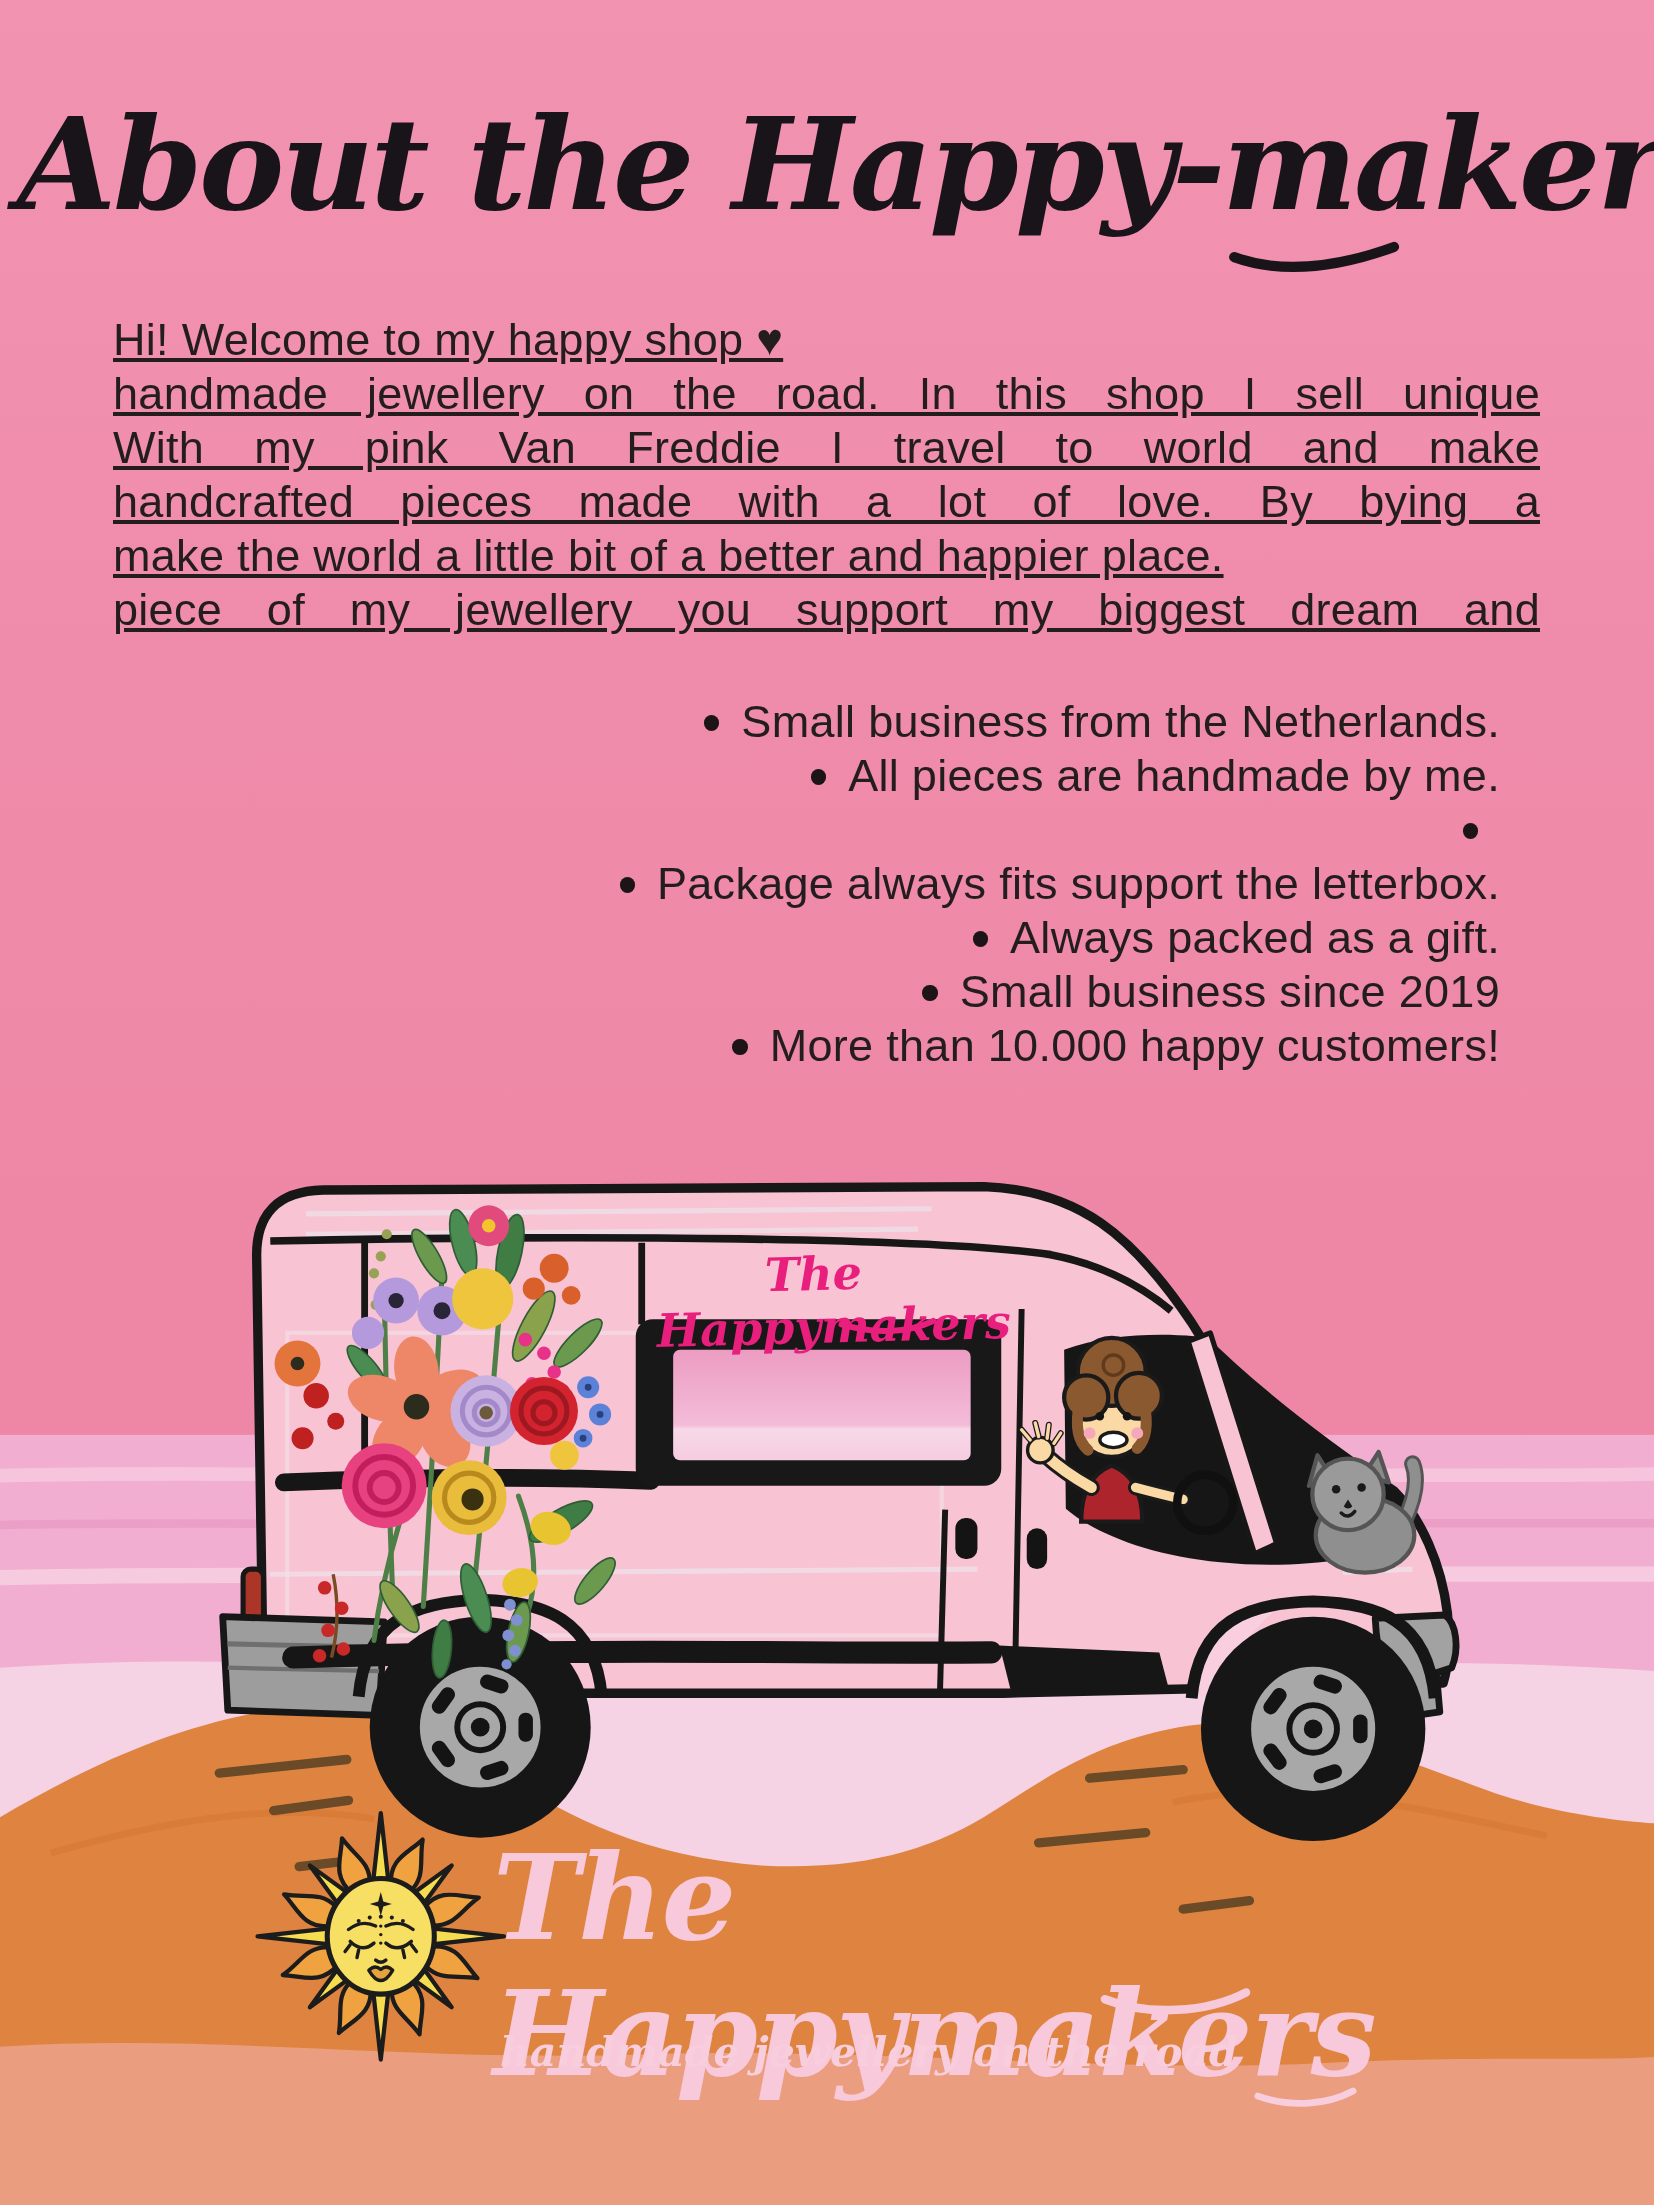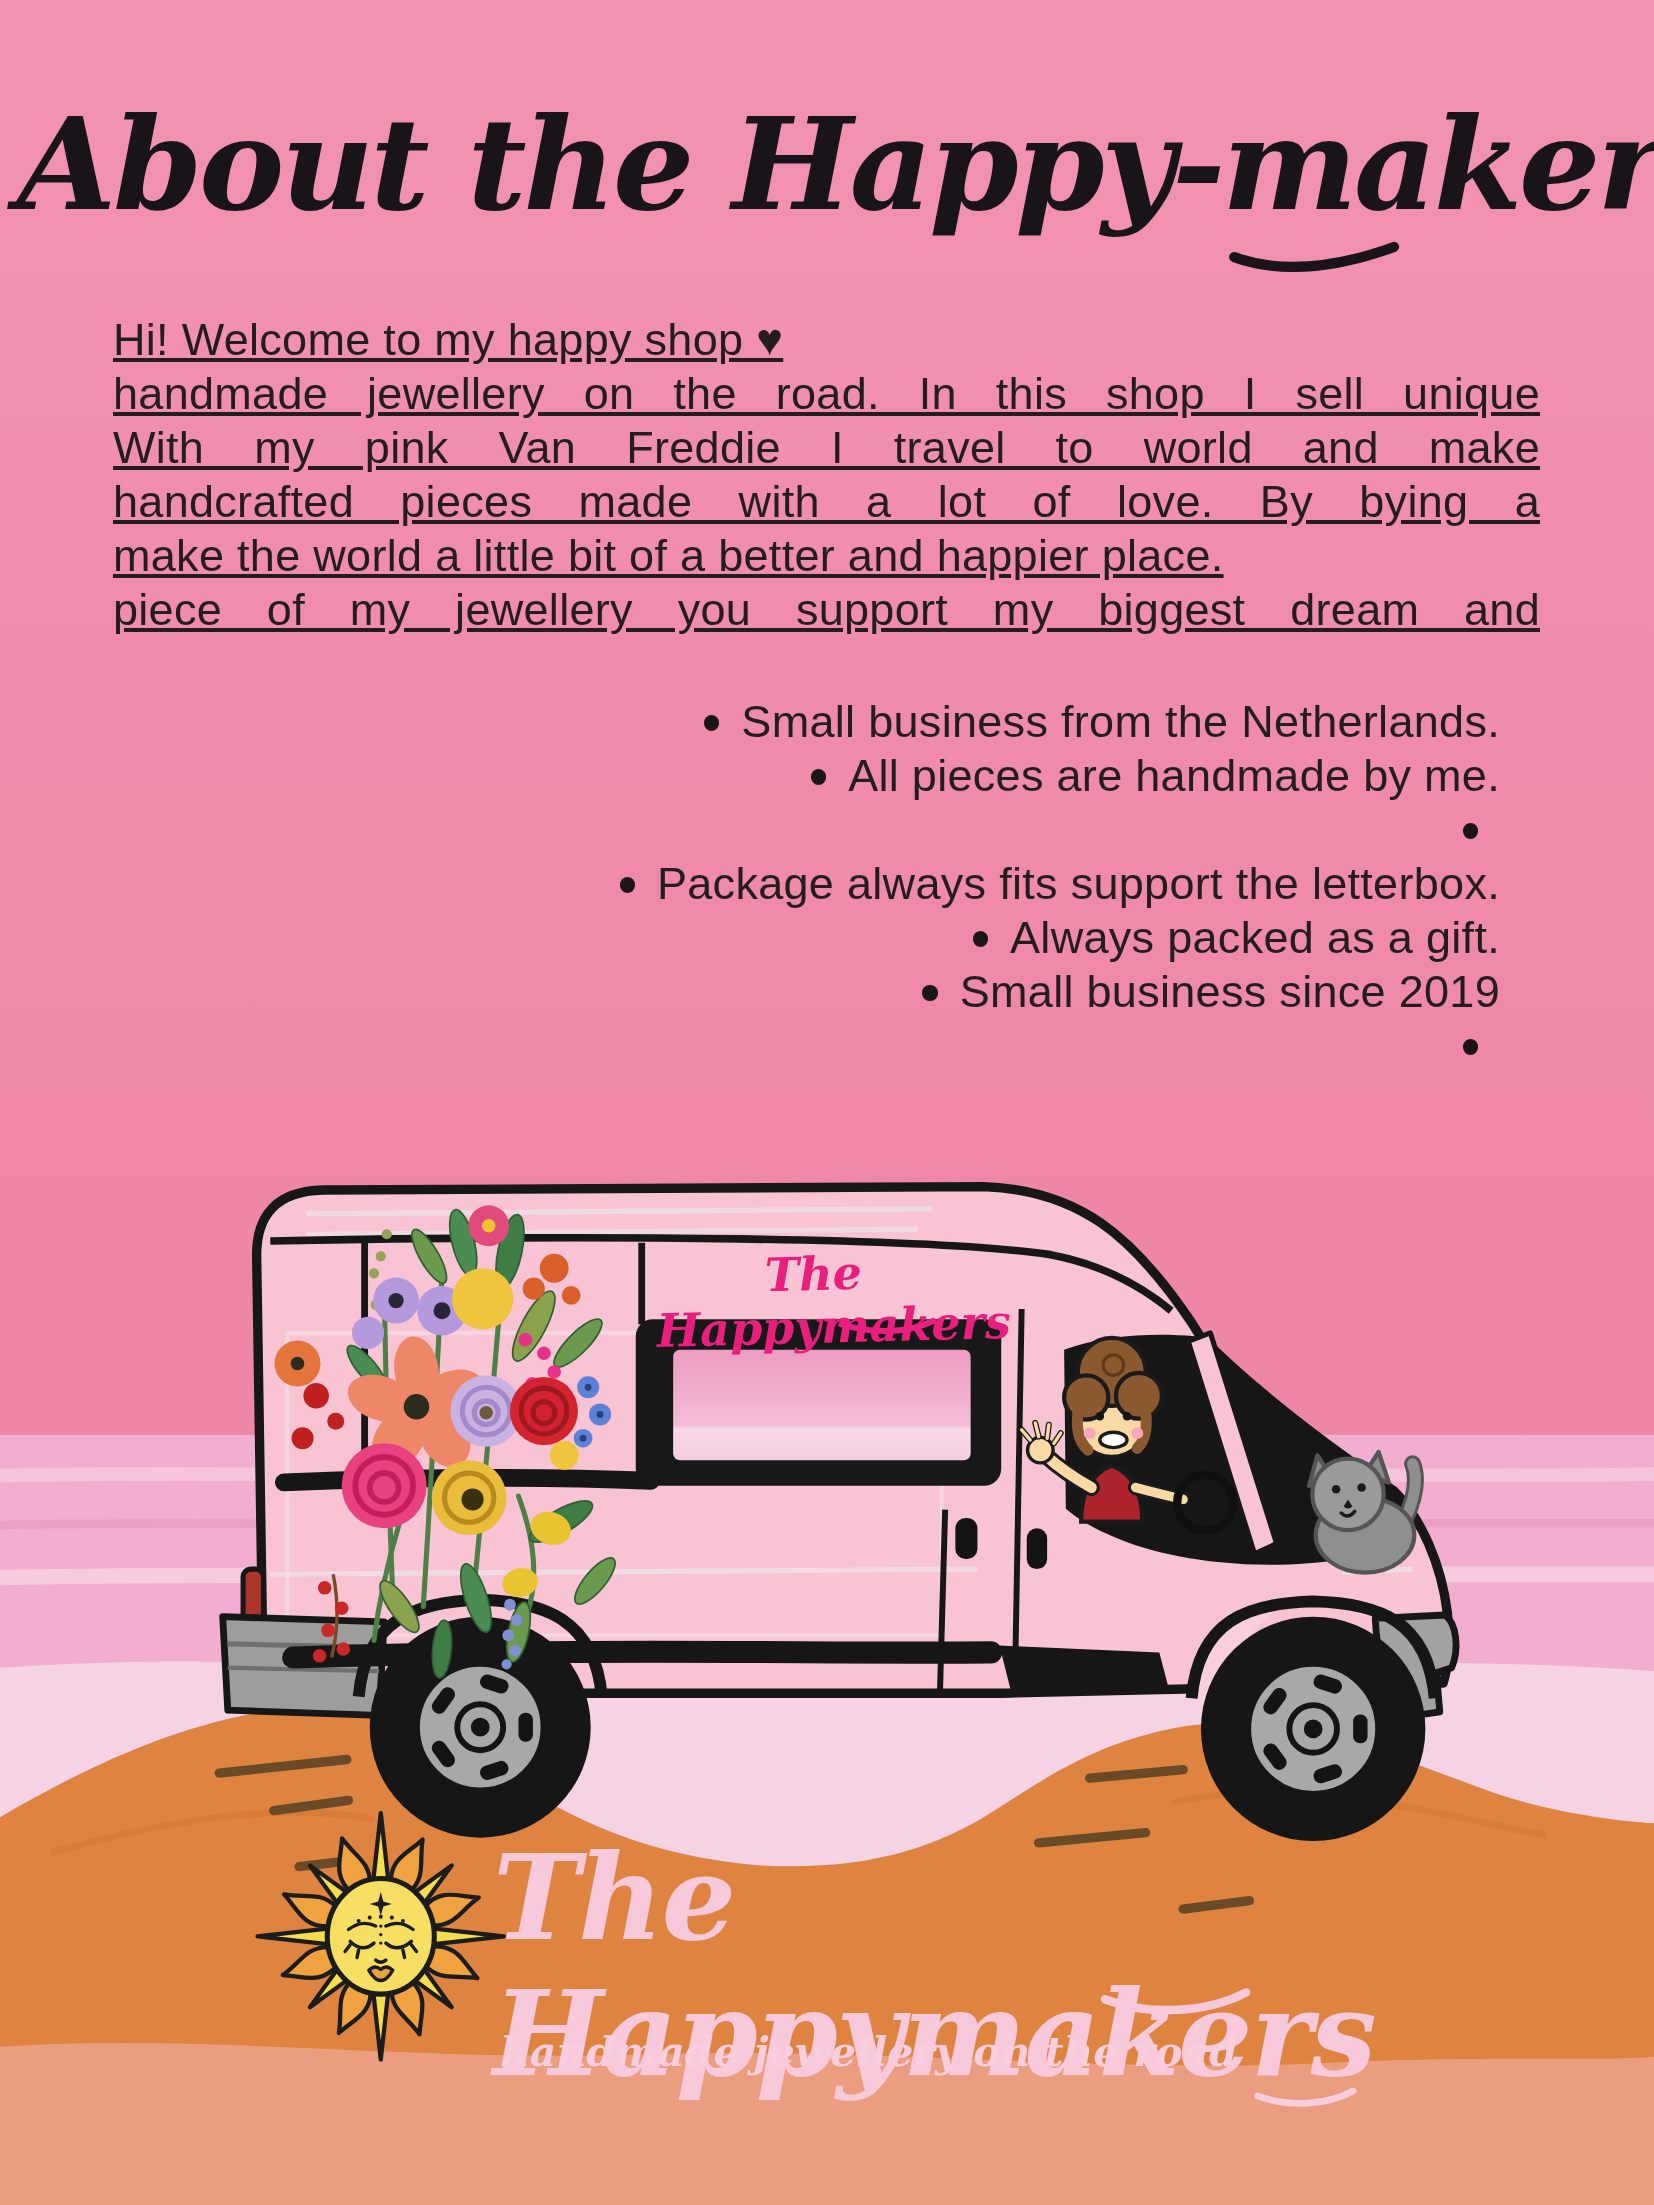--- a/index.html
+++ b/index.html
@@ -442,20 +442,21 @@
     <li>
         <span class="dot"></span>
         <span>Always packed as a gift.</span>
       </li>
     <li>
         <span class="dot"></span>
         <span>Small business since 2019</span>
       </li>
     <li>
         <span class="dot"></span>
+        <span>More than 10.000 happy customers!</span>
       </li>
   </ul>
 
   <div id="van-sign" class="txt">The Happymakers</div>
   <div id="logo-title" class="txt">The Happymakers</div>
   <div id="logo-subtitle" class="txt">handmade jewellery on the road</div>
 
 </div>
 
 

